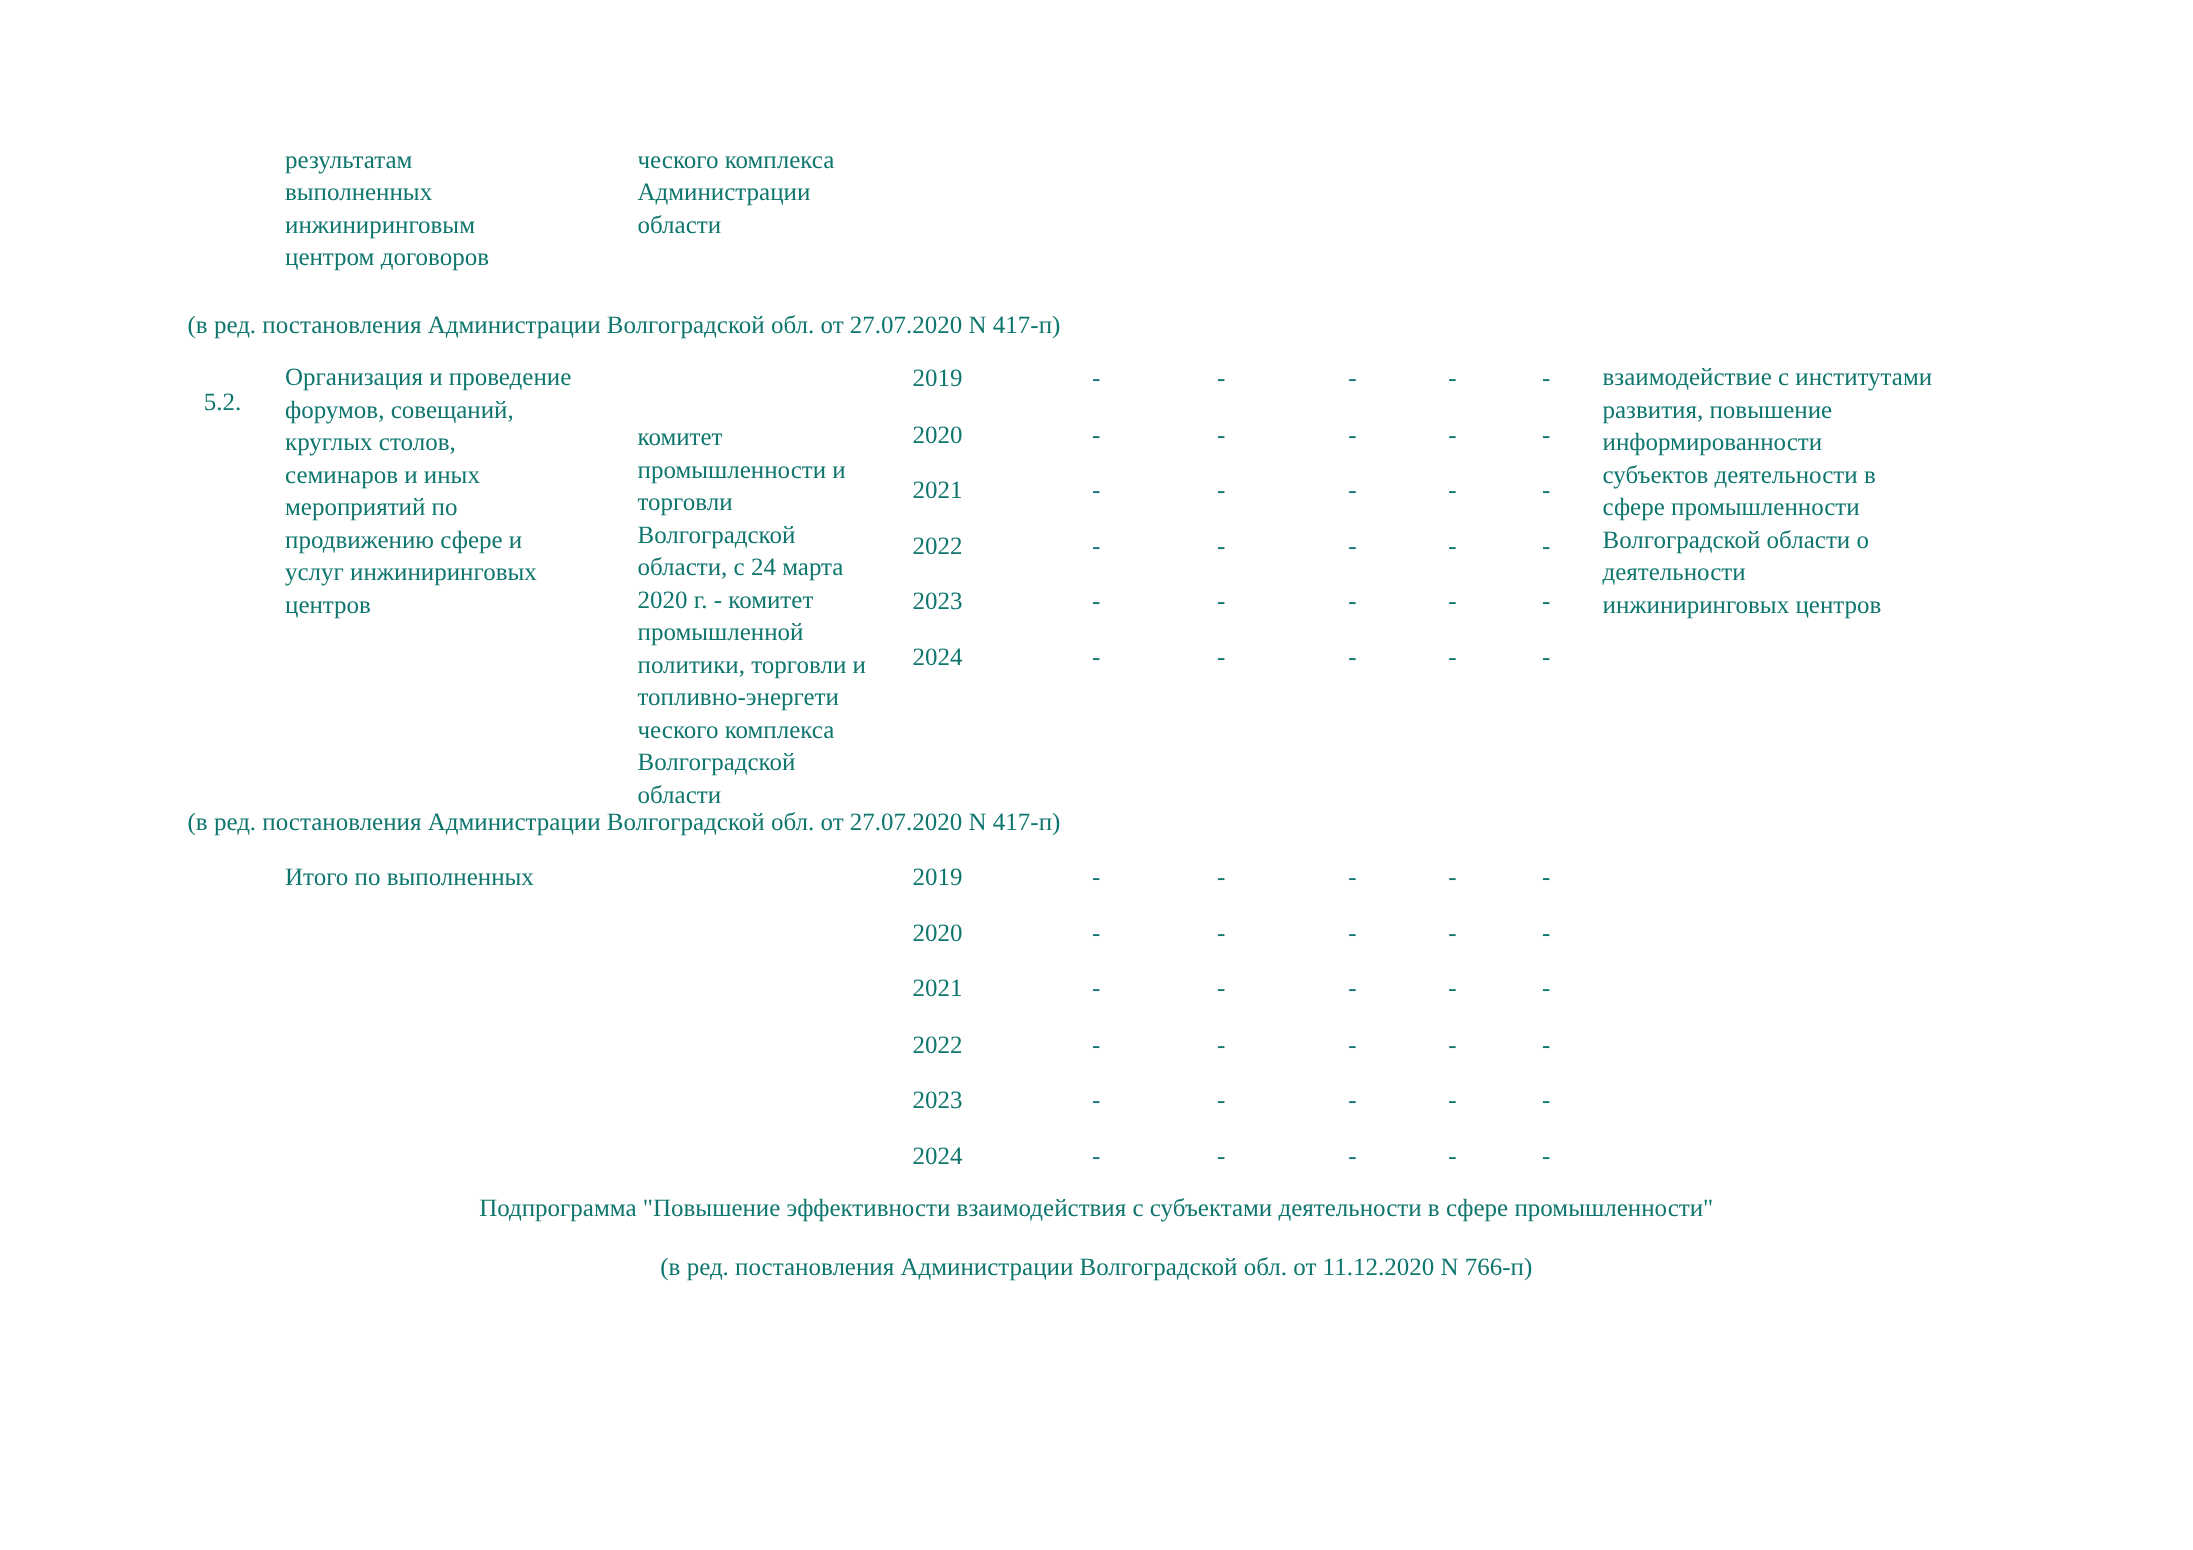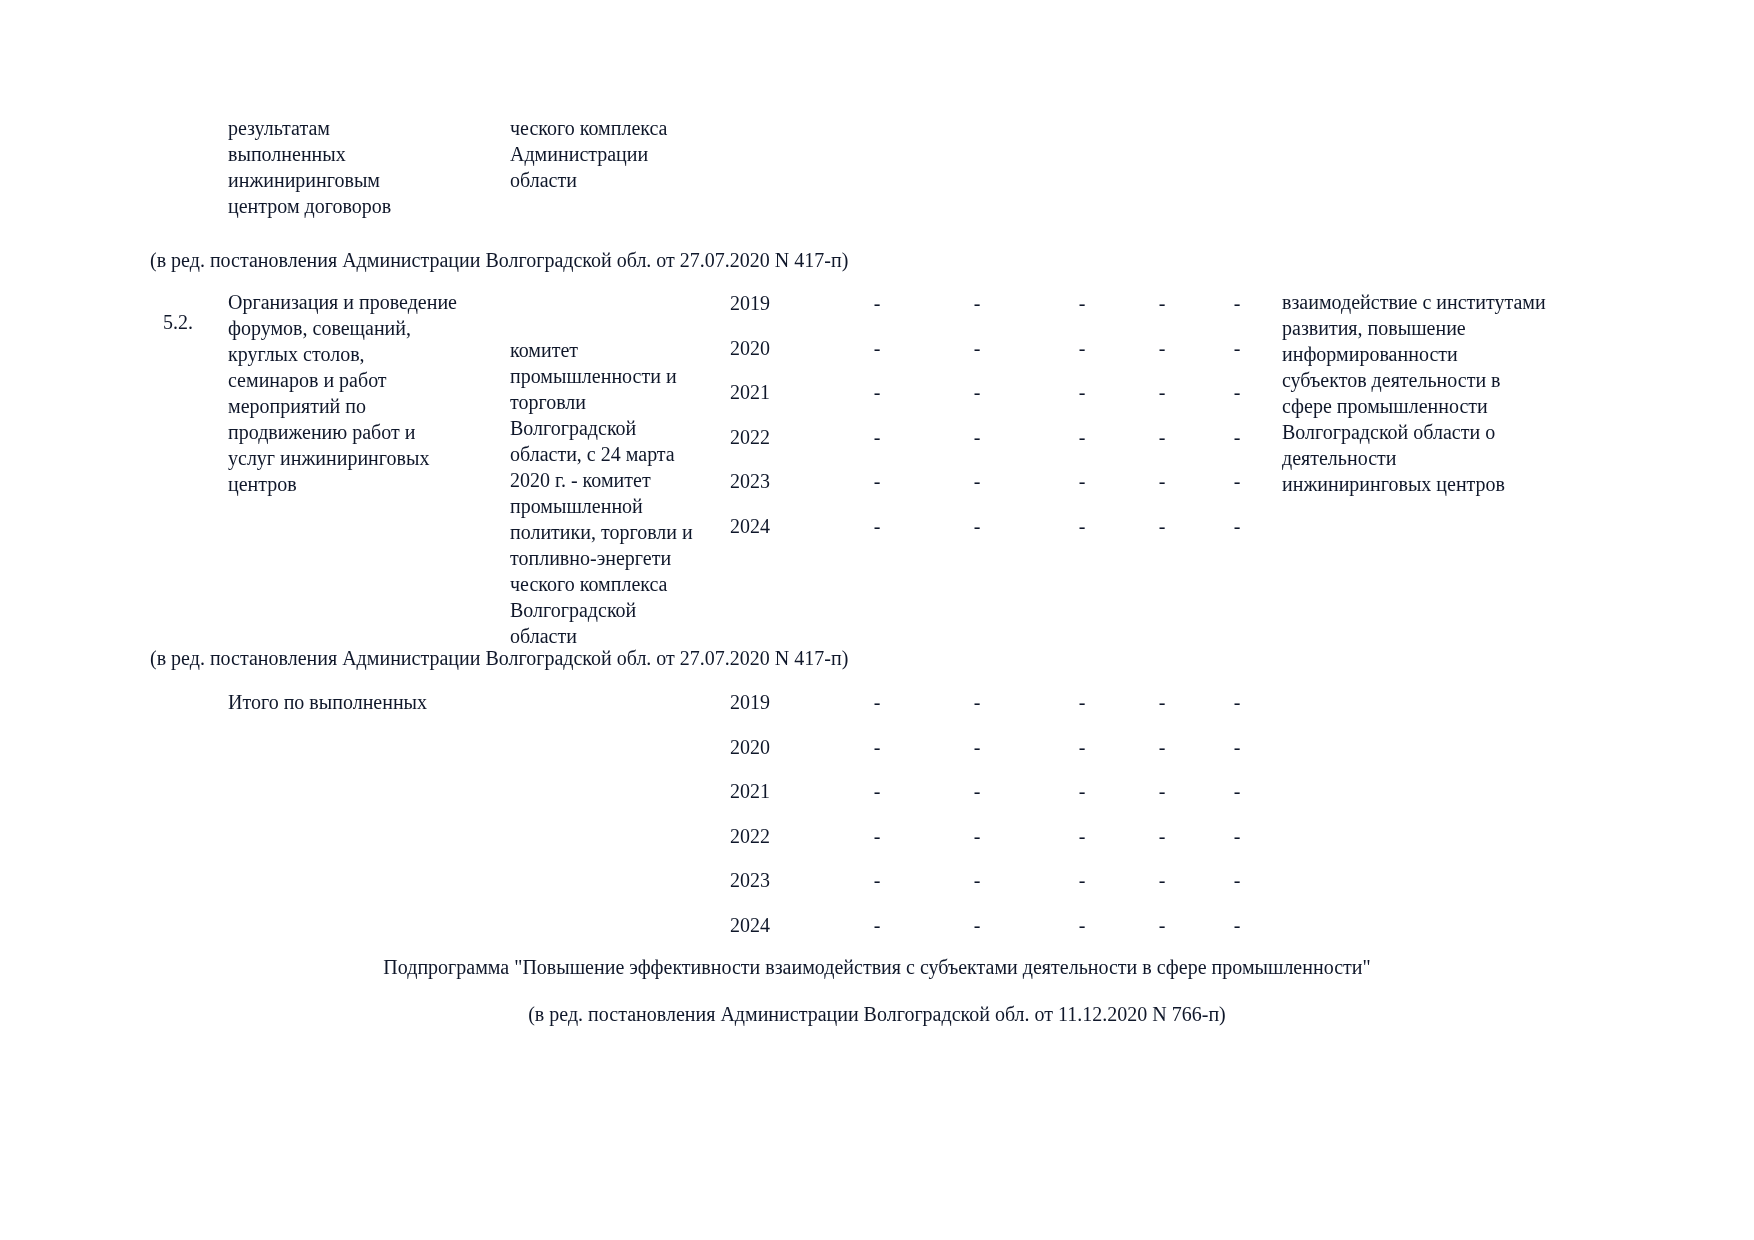--- a/index.html
+++ b/index.html
@@ -8,21 +8,21 @@
     background: #ffffff;
   }
   .page {
     position: relative;
     width: 1754px;
     height: 1240px;
     background: #ffffff;
     font-family: "Liberation Serif", "DejaVu Serif", serif;
     font-size: 20px;
     line-height: 26px;
-    color: #0f172a;
+    color: #0f766e;
     overflow: hidden;
   }
   .abs { position: absolute; }
 
   
   .cont-result   { left: 228px; top: 115px; width: 200px; }
   .cont-executor { left: 510px; top: 115px; width: 190px; }
 
   
   .note1 { left: 150px; top: 247px; width: 900px; }
@@ -56,21 +56,21 @@
 <body>
 
 <div class="page">
 
   <div class="abs cont-result">результатам выполненных инжиниринговым центром договоров</div>
   <div class="abs cont-executor">ческого комплекса Администрации области</div>
 
   <div class="abs note1">(в ред. постановления Администрации Волгоградской обл. от 27.07.2020 N 417-п)</div>
 
   <div class="abs row-number">5.2.</div>
-  <div class="abs row-activity">Организация и проведение форумов, совещаний, круглых столов, семинаров и работ мероприятий по продвижению работ и услуг инжиниринговых центров</div>
+  <div class="abs row-activity">Организация и проведение форумов, совещаний, круглых столов, семинаров и иных мероприятий по продвижению сфере и услуг инжиниринговых центров</div>
   <div class="abs row-executor">комитет промышленности и торговли Волгоградской области, с 24 марта 2020 г. - комитет промышленной политики, торговли и топливно-энергети ческого комплекса Волгоградской области</div>
   <div class="abs grid-52">
       <div class="year-row">
         <span class="year-label">2019</span>
         <span class="dash dash-0">-</span>
         <span class="dash dash-1">-</span>
         <span class="dash dash-2">-</span>
         <span class="dash dash-3">-</span>
         <span class="dash dash-4">-</span>
       </div>

